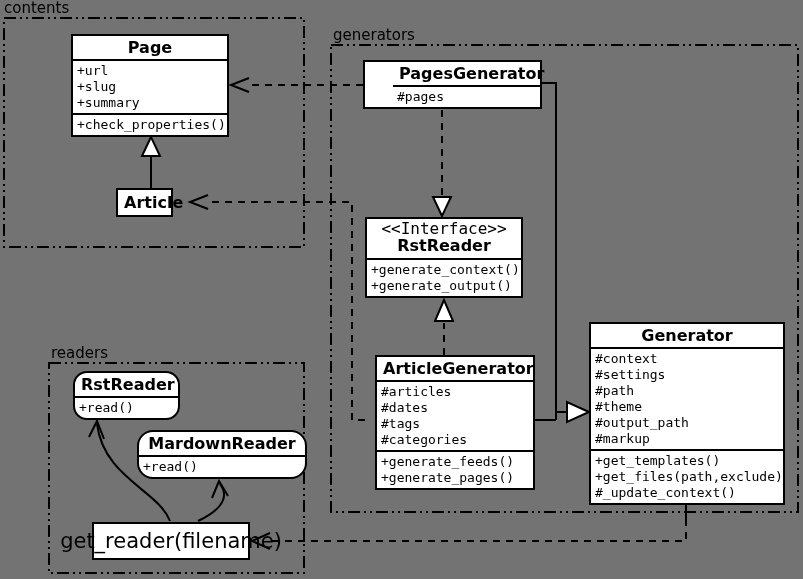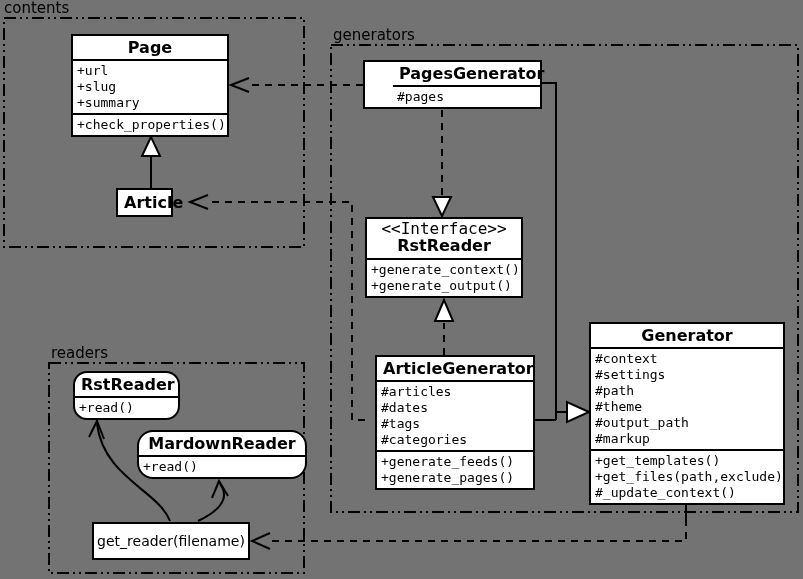--- a/index.html
+++ b/index.html
@@ -9,21 +9,21 @@
   .pkg-label{position:absolute;z-index:2;font-size:15px;line-height:15px;background:transparent;}
   .classbox{position:absolute;z-index:1;background:#fff;border:2px solid #000;box-sizing:border-box;}
   .classbox .title{font-weight:bold;font-size:16px;line-height:19px;padding:2px 6px;
                    text-align:center;white-space:nowrap;}
   .classbox .stereotype{font-family:"DejaVu Sans Mono","Liberation Mono",monospace;
                    font-weight:normal;font-size:16px;line-height:15px;text-align:center;white-space:nowrap;}
   .classbox .rows{border-top:2px solid #000;padding:2px 4px;
                   font-family:"DejaVu Sans Mono","Liberation Mono",monospace;font-size:13px;}
   .classbox .rows div{line-height:16px;white-space:pre;}
   .objectbox{position:absolute;z-index:1;background:#fff;border:2px solid #000;box-sizing:border-box;
-             display:flex;align-items:center;justify-content:center;font-size:14px;white-space:nowrap;}
+             display:flex;align-items:center;justify-content:center;font-size:21px;white-space:nowrap;}
 </style>
 </head>
 <body>
 
 <div id="stage">
 
   <svg id="wires" width="803" height="579" viewBox="0 0 803 579">
 
     <rect x="4" y="18" width="300" height="229" fill="none" stroke="#000" stroke-width="2" stroke-dasharray="12 4 2 4 2 4"></rect>
     <rect x="331" y="45" width="467" height="467" fill="none" stroke="#000" stroke-width="2" stroke-dasharray="12 4 2 4 2 4"></rect>

